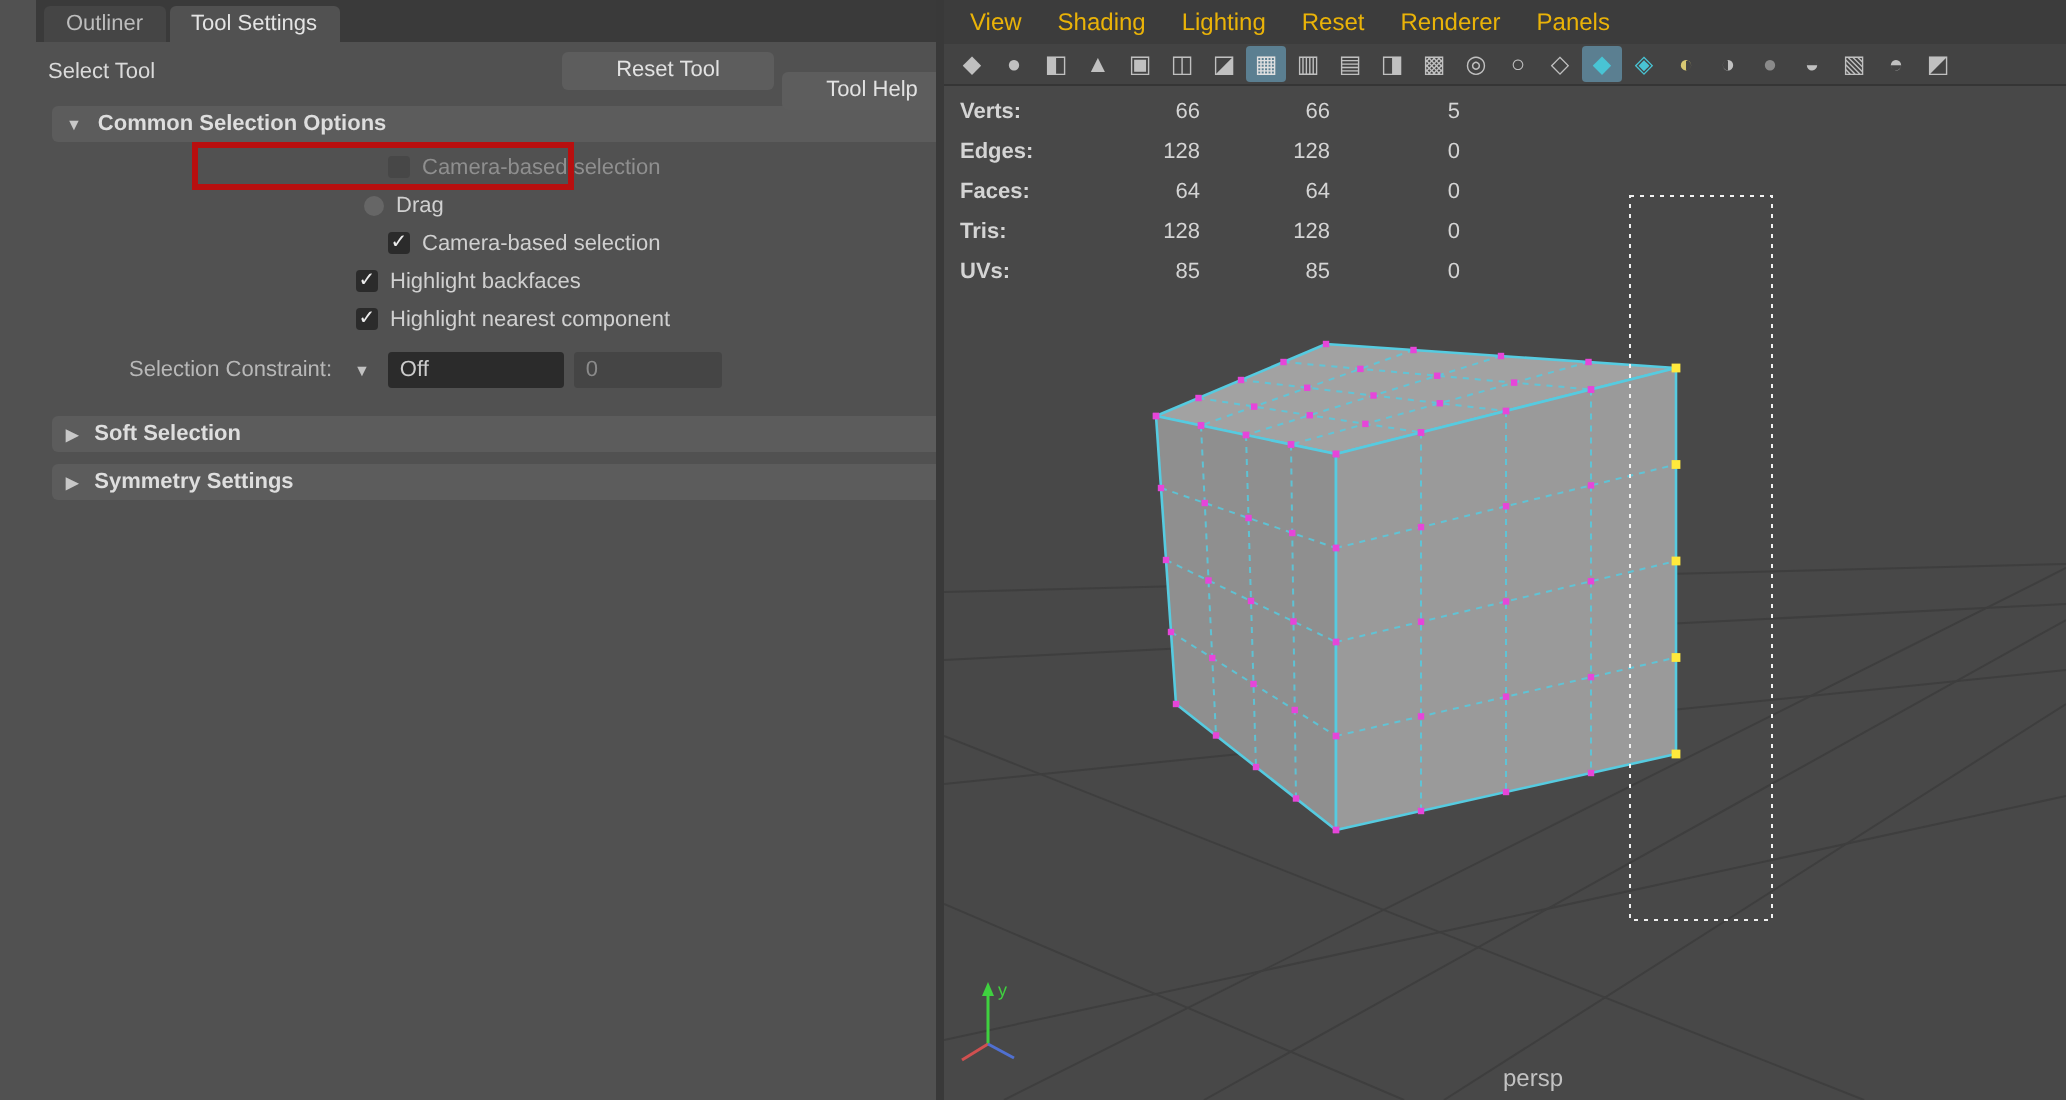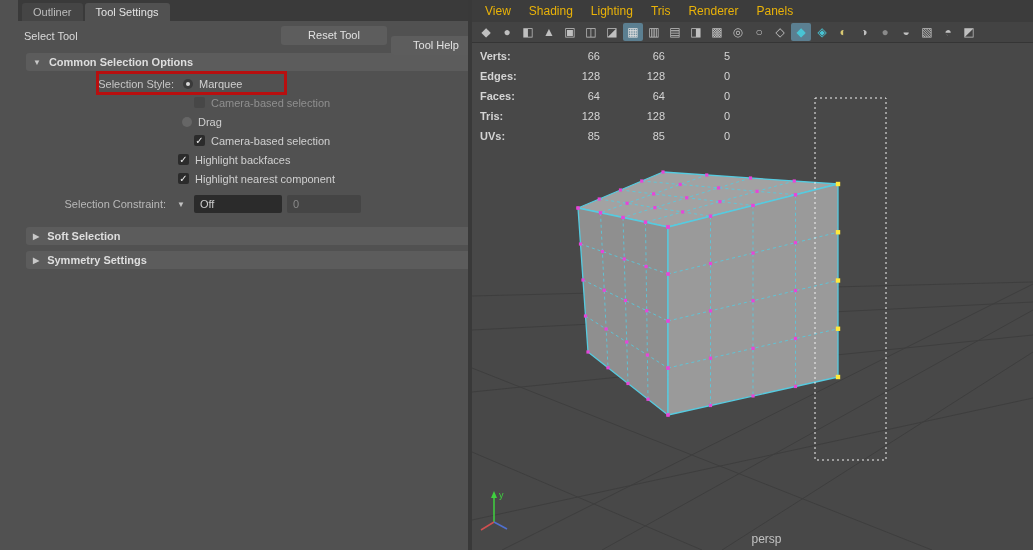--- a/index.html
+++ b/index.html
@@ -72,25 +72,20 @@
       <div class="btn help">Tool Help</div>
     </div>
 
     <div class="section">
       <div class="section-header">
         <span class="tri">▼</span>
         <span>Common Selection Options</span>
       </div>
       <div class="common-content">
 
-        <div class="opt-row">
-          <span class="lbl-right">Selection Style:</span>
-          <span class="radio selected" style="margin-left:9px"></span>
-          <span class="opt-label">Marquee</span>
-        </div>
         <div class="annotation-box"></div>
 
         <div class="opt-row">
           <span class="checkbox disabled" style="margin-left:168px"></span>
           <span class="opt-label disabled">Camera-based selection</span>
         </div>
 
         <div class="opt-row">
           <span class="radio" style="margin-left:156px"></span>
           <span class="opt-label">Drag</span>
@@ -256,21 +251,21 @@
           <line x1="22" y1="522" x2="9" y2="530" stroke="#d05050"></line>
           <line x1="22" y1="522" x2="35" y2="529" stroke="#5070d0"></line>
           <text x="27" y="498" fill="#3fd13f" font-size="9" font-family="Liberation Sans, sans-serif">y</text>
         </g>
       </svg>
 
     <div class="vp-menubar">
       <span class="vp-menu">View</span>
       <span class="vp-menu">Shading</span>
       <span class="vp-menu">Lighting</span>
-      <span class="vp-menu">Tris</span>
+      <span class="vp-menu">Reset</span>
       <span class="vp-menu">Renderer</span>
       <span class="vp-menu">Panels</span>
     </div>
 
     <div class="vp-toolbar">
         <span class="ticon">◆</span>
         <span class="ticon">●</span>
         <span class="ticon">◧</span>
         <span class="ticon">▲</span>
         <span class="ticon">▣</span>

